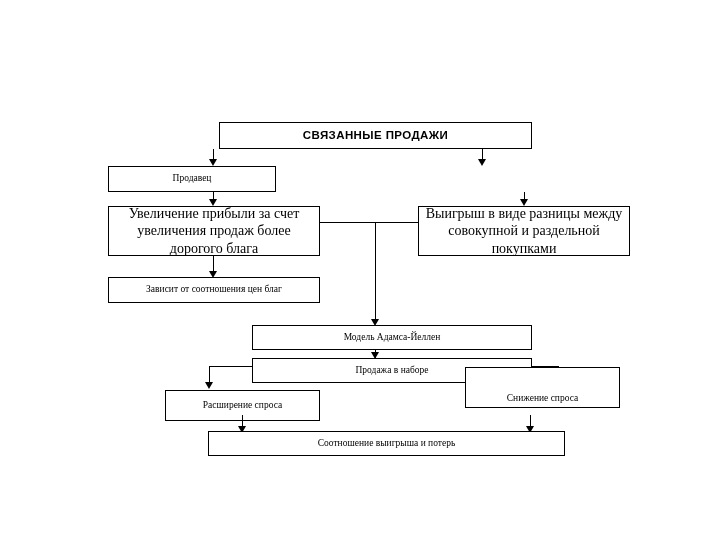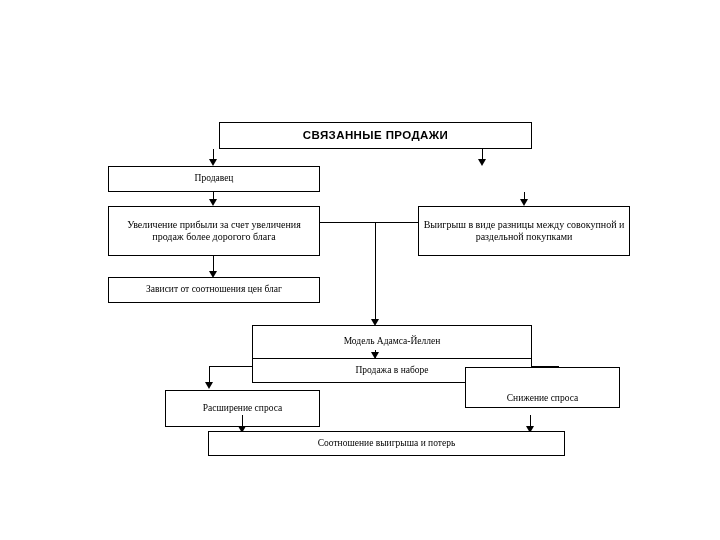--- a/index.html
+++ b/index.html
@@ -32,21 +32,21 @@
   .node-title {
     font-family: "Liberation Sans", "DejaVu Sans", sans-serif;
     font-weight: bold;
     font-size: 11.5px;
     letter-spacing: 0.4px;
   }
   .node-text {
     font-size: 9.5px;
   }
   .node-text-sm {
-    font-size: 10px;
+    font-size: 14px;
   }
   .edge {
     position: absolute;
     background: #000000;
   }
   .edge-v { width: 1px; }
   .edge-h { height: 1px; }
   .arrowhead {
     position: absolute;
     width: 0;
@@ -65,21 +65,21 @@
   <div class="node node-title" style="left:203px; top:122px; width:313px; height:27px;">
     <span>СВЯЗАННЫЕ ПРОДАЖИ</span>
   </div>
 
   <div class="edge edge-v" style="left:197px; top:149px; height:14px;"></div>
   <div class="arrowhead" style="left:193px; top:159px;"></div>
 
   <div class="edge edge-v" style="left:466px; top:149px; height:14px;"></div>
   <div class="arrowhead" style="left:462px; top:159px;"></div>
 
-  <div class="node node-text" style="left:92px; top:166px; width:212px; height:26px;">
+  <div class="node node-text" style="left:92px; top:166px; width:168px; height:26px;">
     <span>Продавец</span>
   </div>
 
 
   <div class="edge edge-v" style="left:197px; top:192px; height:11px;"></div>
   <div class="arrowhead" style="left:193px; top:199px;"></div>
 
   <div class="edge edge-v" style="left:508px; top:192px; height:11px;"></div>
   <div class="arrowhead" style="left:504px; top:199px;"></div>
 
@@ -95,40 +95,40 @@
   <div class="edge edge-v" style="left:359px; top:222px; height:101px;"></div>
   <div class="arrowhead" style="left:355px; top:319px;"></div>
 
   <div class="edge edge-v" style="left:197px; top:256px; height:19px;"></div>
   <div class="arrowhead" style="left:193px; top:271px;"></div>
 
   <div class="node node-text" style="left:92px; top:277px; width:212px; height:26px;">
     <span>Зависит от соотношения цен благ</span>
   </div>
 
-  <div class="node node-text" style="left:236px; top:325px; width:280px; height:34px;">
+  <div class="node node-text" style="left:236px; top:325px; width:280px; height:25px;">
     <span>Модель Адамса-Йеллен</span>
   </div>
 
   <div class="edge edge-v" style="left:359px; top:350px; height:8px;"></div>
   <div class="arrowhead" style="left:355px; top:352px;"></div>
 
   <div class="node node-text" style="left:236px; top:358px; width:280px; height:25px;">
     <span>Продажа в наборе</span>
   </div>
 
   <div class="edge edge-h" style="left:193px; top:366px; width:43px;"></div>
   <div class="edge edge-v" style="left:193px; top:366px; height:20px;"></div>
   <div class="arrowhead" style="left:189px; top:382px;"></div>
 
   <div class="edge edge-h" style="left:516px; top:366px; width:27px;"></div>
   <div class="edge edge-v" style="left:542px; top:366px; height:20px;"></div>
   <div class="arrowhead" style="left:538px; top:382px;"></div>
 
-  <div class="node node-text" style="left:149px; top:390px; width:155px; height:37px;">
+  <div class="node node-text" style="left:149px; top:390px; width:155px; height:31px;">
     <span>Расширение спроса</span>
   </div>
 
   <div class="node node-text" style="left:449px; top:367px; width:155px; height:41px;align-items:flex-end;">
     <span>Снижение спроса</span>
   </div>
 
   <div class="edge edge-v" style="left:226px; top:415px; height:17px;"></div>
   <div class="arrowhead" style="left:222px; top:426px;"></div>
 

